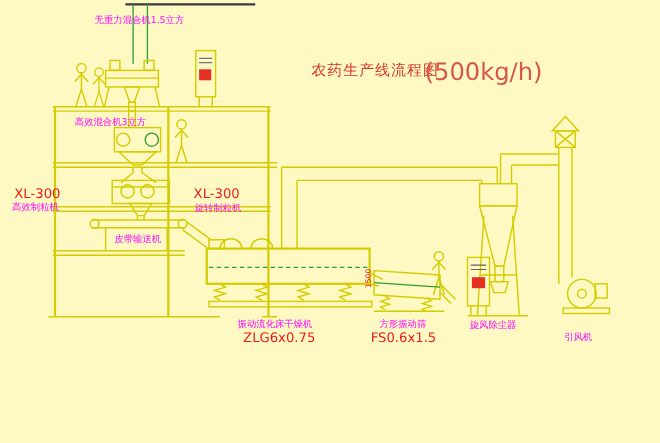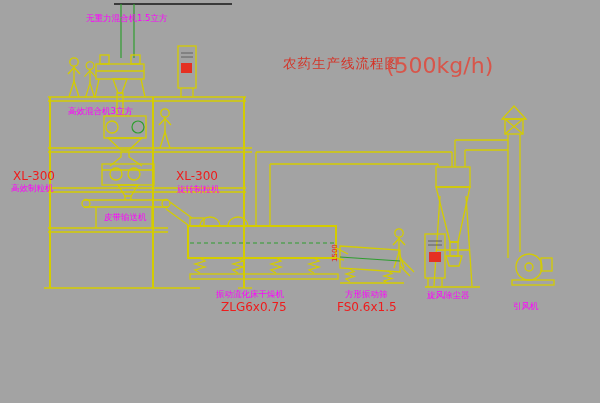--- a/index.html
+++ b/index.html
@@ -1,18 +1,18 @@
 <!DOCTYPE html>
 <html><head>
 <meta charset="utf-8">
 <style>
   * { margin:0; padding:0; box-sizing:border-box; }
   html,body { background:#ffffff; }
   body { font-family:"DejaVu Sans","Liberation Sans",sans-serif; }
-  .stage { position:relative; width:600px; height:403px; background:#a3a3a3; overflow:hidden; }
+  .stage { position:relative; width:600px; height:403px; background:#fef9c3; overflow:hidden; }
   svg { display:block; }
   .ln  { stroke:#d4cc00; fill:none; stroke-width:1.3; }
   .ln2 { stroke:#d4cc00; fill:none; stroke-width:2; }
   .grn { stroke:#2f9e2f; fill:none; stroke-width:1.2; }
   .dk  { stroke:#3a3a3a; fill:none; stroke-width:2.2; }
   .dkt { stroke:#606060; fill:none; stroke-width:1; }
   .redfill { fill:#e53022; stroke:none; }
   text { font-family:"DejaVu Sans","Liberation Sans",sans-serif; }
   text.mag   { fill:#ff00ff; font-size:8.5px; }
   text.model { fill:#ee1c1c; font-size:12px; }

